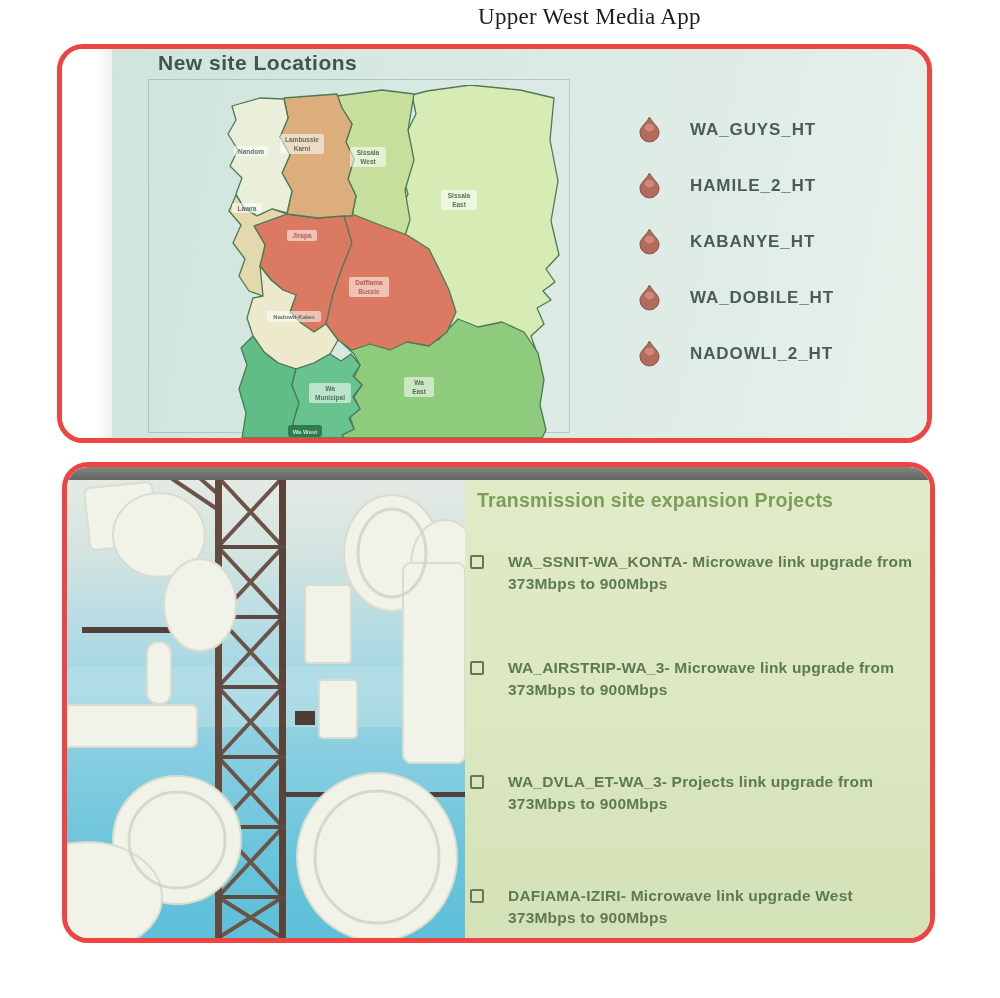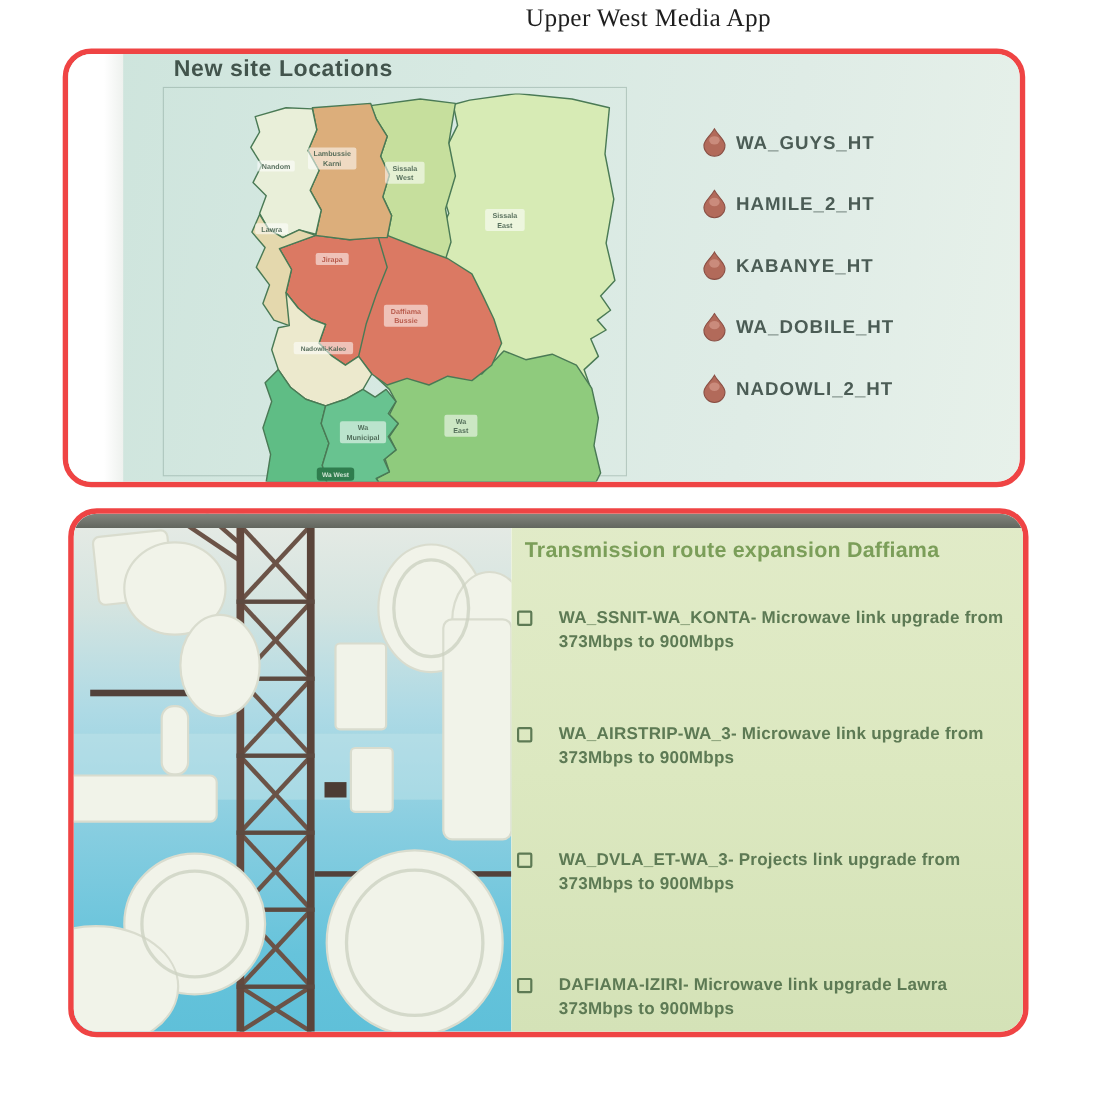--- a/index.html
+++ b/index.html
@@ -27,21 +27,21 @@
   .slide-a-heading{position:absolute;left:96px;top:2px;margin:0;
     font-size:21px;font-weight:bold;color:#42544c;letter-spacing:0.5px;}
   .map-frame{position:absolute;left:86px;top:30px;width:420px;height:352px;
     border:1px solid rgba(100,130,118,0.32);}
   svg.map{position:absolute;left:138px;top:36px;width:404px;height:353px;}
   svg.map polygon{stroke:#4a7a55;stroke-width:1.3;stroke-linejoin:round;}
   svg.map text{font-weight:bold;fill:#3f5a48;text-anchor:middle;opacity:0.85;}
   svg.map .chip{fill:rgba(255,255,255,0.55);}
   .legend{position:absolute;left:576px;top:68px;margin:0;padding:0;list-style:none;
     display:flex;flex-direction:column;gap:31px;}
-  .legend li{display:flex;align-items:center;gap:8px;height:25px;}
+  .legend li{display:flex;align-items:center;gap:29px;height:25px;}
   .legend li span.lbl{font-size:17px;font-weight:bold;color:#4b5c55;letter-spacing:0.9px;}
 
   
   svg.photo{position:absolute;left:0;top:0;}
   .panel{position:absolute;left:398px;top:0;right:0;bottom:0;
     background:linear-gradient(180deg,#e1ebc8 0%,#dce8c0 50%,#d4e2b7 100%);}
   .gray-strip{position:absolute;left:0;right:0;top:0;height:13px;
     background:linear-gradient(180deg,#82857d,#62665e);}
   .panel-heading{position:absolute;left:12px;top:22px;margin:0;
     font-size:19.5px;font-weight:bold;color:#7b9e59;letter-spacing:0.2px;width:450px;}
@@ -221,32 +221,32 @@
       <ellipse cx="310" cy="390" rx="80" ry="84"></ellipse>
     </g>
     <g fill="none" stroke="#cdd2c2" stroke-width="3" opacity="0.8">
       <ellipse cx="310" cy="390" rx="62" ry="66"></ellipse>
       <ellipse cx="110" cy="373" rx="48" ry="48"></ellipse>
       <ellipse cx="325" cy="86" rx="34" ry="44"></ellipse>
     </g>
   </svg>
 
   <div class="panel">
-    <h2 class="panel-heading">Transmission route expansion Daffiama</h2>
+    <h2 class="panel-heading">Transmission site expansion Projects</h2>
     <div class="proj-item p1">
       <span class="bullet"></span>
       <p>WA_SSNIT-WA_KONTA- Microwave link upgrade from 373Mbps to 900Mbps</p>
     </div>
     <div class="proj-item p2">
       <span class="bullet"></span>
       <p>WA_AIRSTRIP-WA_3- Microwave link upgrade from 373Mbps to 900Mbps</p>
     </div>
     <div class="proj-item p3">
       <span class="bullet"></span>
       <p>WA_DVLA_ET-WA_3- Projects link upgrade from 373Mbps to 900Mbps</p>
     </div>
     <div class="proj-item p4">
       <span class="bullet"></span>
-      <p>DAFIAMA-IZIRI- Microwave link upgrade  Lawra 373Mbps to 900Mbps</p>
+      <p>DAFIAMA-IZIRI- Microwave link upgrade  West 373Mbps to 900Mbps</p>
     </div>
   </div>
   <div class="gray-strip"></div>
 </section>
 
 </body></html>

